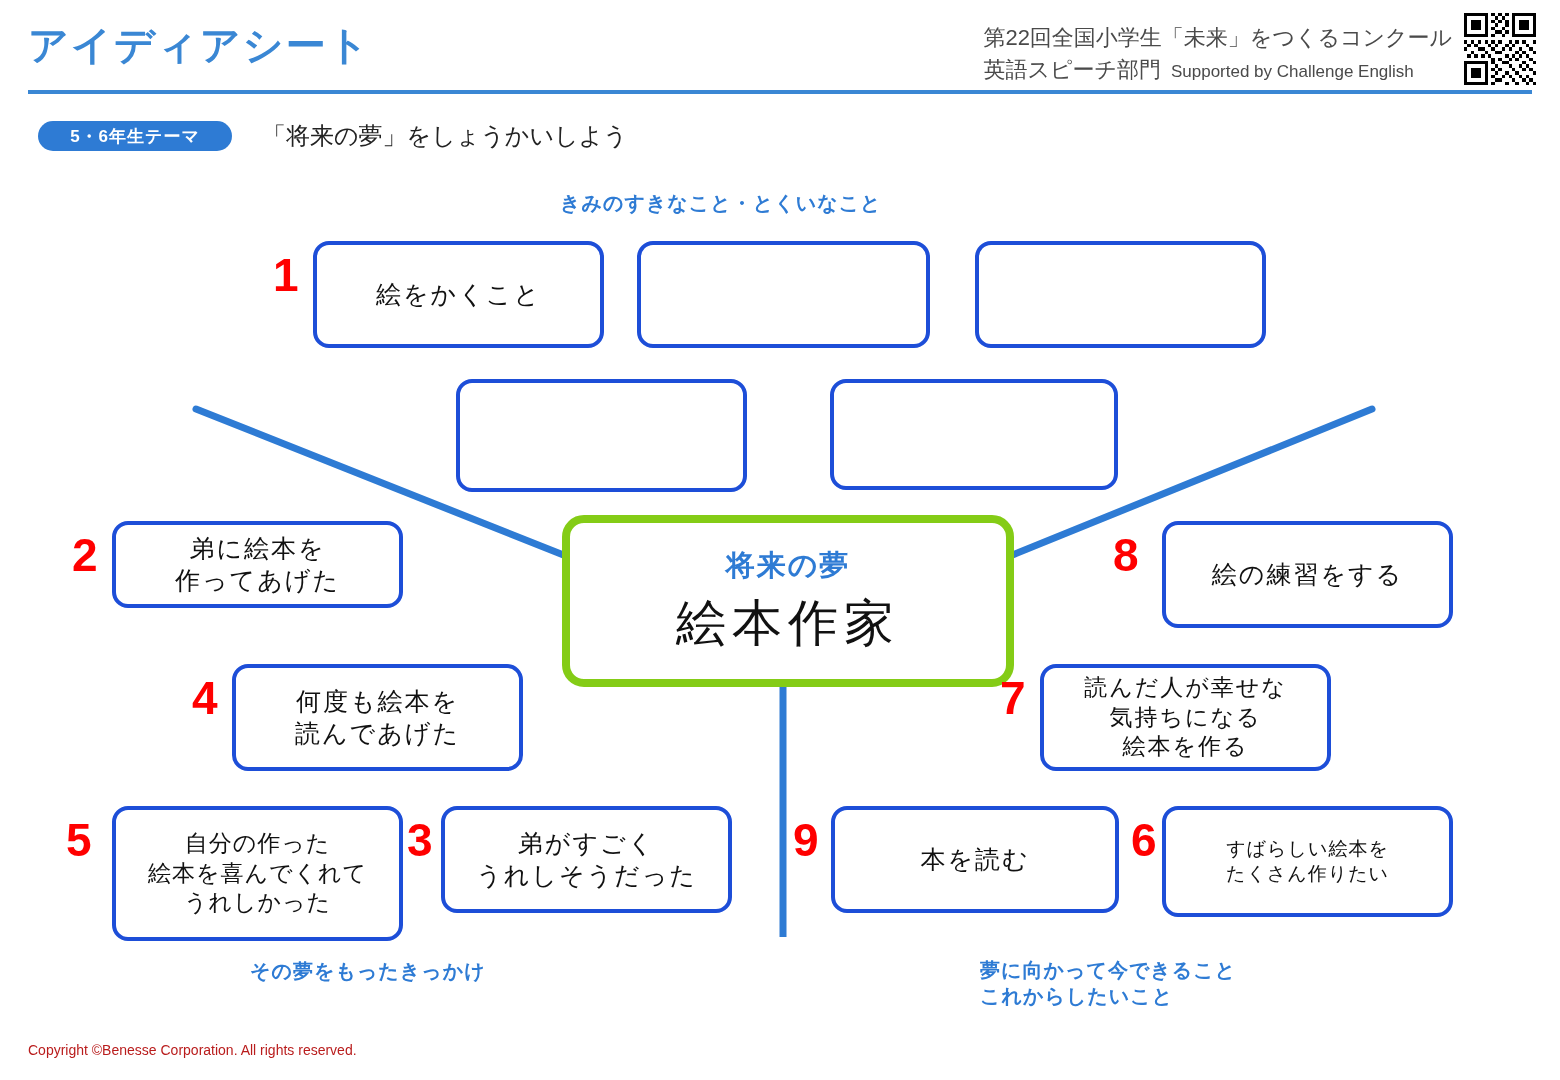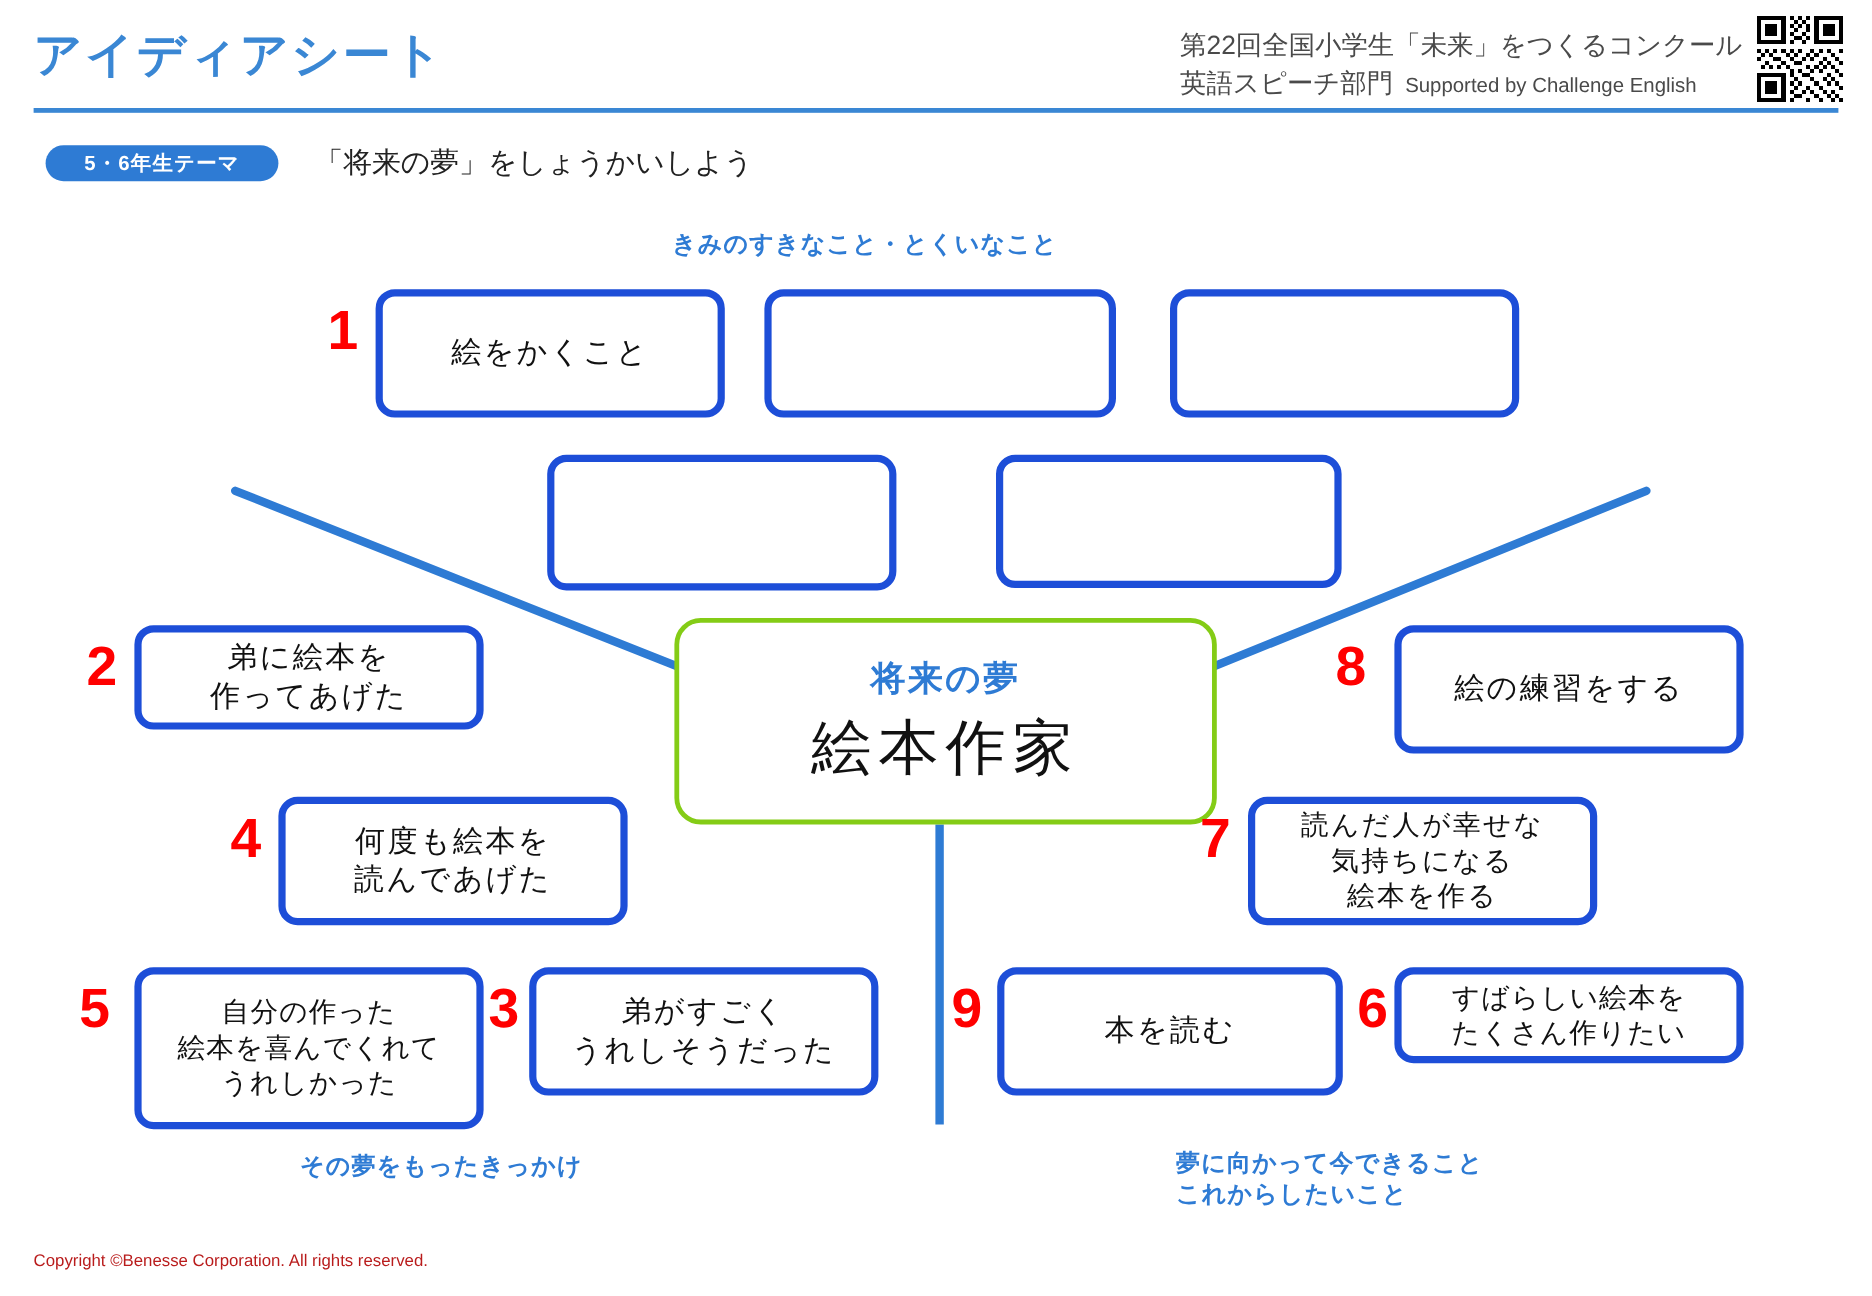--- a/index.html
+++ b/index.html
@@ -105,21 +105,21 @@
   #caption-likes { left: 560px; top: 190px; width: 460px; }
   #caption-trigger { left: 250px; top: 958px; width: 340px; }
   #caption-future {
     left: 980px; top: 958px; width: 370px; line-height: 1.28;
   }
 
   
   .idea-box {
     position: absolute;
     box-sizing: border-box;
-    border: 6px solid #1d4ed8;
+    border: 4px solid #1d4ed8;
     border-radius: 16px;
     background: #ffffff;
     display: flex;
     align-items: center;
     justify-content: center;
     text-align: center;
     font-family: "Liberation Serif", "DejaVu Serif", serif;
     font-size: 25px;
     color: #111111;
     line-height: 1.28;
@@ -140,32 +140,32 @@
   #box-trigger-2 { left: 232px; top: 664px; width: 291px; height: 107px; }
   #box-trigger-3 { left: 112px; top: 806px; width: 291px; height: 135px;
                    font-size: 23px; letter-spacing: 1px; }
   #box-trigger-4 { left: 441px; top: 806px; width: 291px; height: 107px; }
 
   
   #box-future-1 { left: 1162px; top: 521px; width: 291px; height: 107px; }
   #box-future-2 { left: 1040px; top: 664px; width: 291px; height: 107px;
                   font-size: 23px; }
   #box-future-3 { left: 831px; top: 806px; width: 288px; height: 107px; }
-  #box-future-4 { left: 1162px; top: 806px; width: 291px; height: 80px;
-                  font-size: 23px; letter-spacing: 1px; }
+  #box-future-4 { left: 1162px; top: 806px; width: 291px; height: 111px;
+                  font-size: 19px; letter-spacing: 1px; }
 
   
   #box-dream {
     position: absolute;
     left: 562px;
     top: 515px;
     width: 452px;
     height: 172px;
     box-sizing: border-box;
-    border: 4px solid #84cc16;
+    border: 8px solid #84cc16;
     border-radius: 22px;
     background: #ffffff;
     display: flex;
     flex-direction: column;
     align-items: center;
     justify-content: center;
   }
   #dream-label {
     color: #2e7bd4;
     font-size: 29px;

